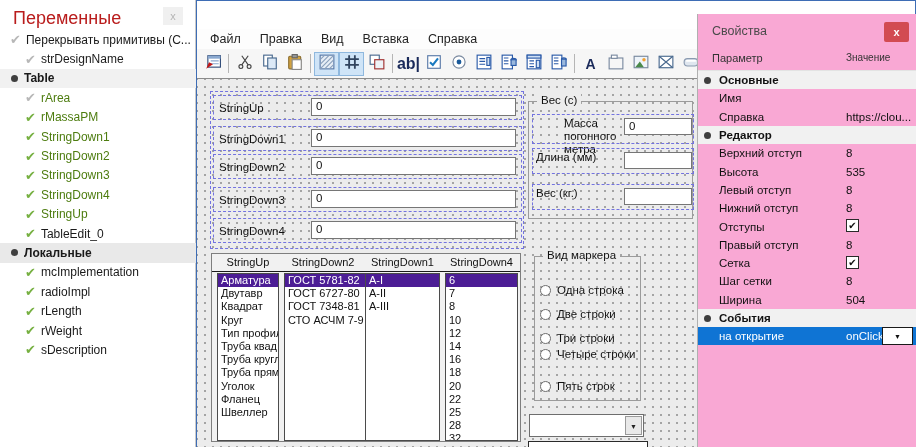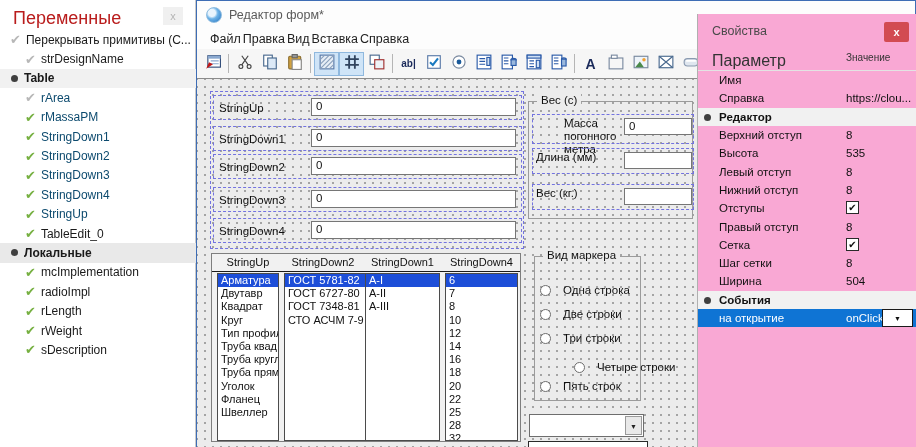--- a/index.html
+++ b/index.html
@@ -13,80 +13,80 @@
   .varpanel-close { position:absolute; right:12px; top:7px; width:20px; height:18px; background:#f0f0f0;
                     color:#b5b5b5; font-size:11px; text-align:center; line-height:18px; }
   .varlist { position:absolute; left:0; top:30px; width:196px; }
   .varrow { height:19.4px; display:flex; align-items:center; font-size:12px; white-space:nowrap; overflow:hidden; }
   .varrow.section { background:#f1f1f1; font-weight:bold; color:#1a1a1a; }
   .varrow.section.hl { background:#e9e9e9; }
   .var-bullet { display:inline-block; width:7px; height:7px; border-radius:50%; background:#3f3f3f; margin:0 6px 0 11px; }
   .var-check { font-family:"DejaVu Sans", sans-serif; font-size:13px; font-weight:bold; margin-right:5px; }
   .var-check.green { color:#76b041; }
   .var-check.gray  { color:#b7b7b7; }
-  .varrow .lbl.gray { color:#0c4a6e; }
+  .varrow .lbl.gray { color:#4d7c0f; }
   .varrow .lbl.black{ color:#1a1a1a; }
   .ind1 { padding-left:10px; } .ind2 { padding-left:25px; }
 
   
   .editor { position:absolute; left:196px; top:0; width:720px; height:447px; background:#fff;
             border:1px solid #3e6db5; z-index:0; }
   .titlebar { position:absolute; left:0; top:0; width:100%; height:28px; background:#fdfdfd; display:flex; align-items:center; }
   .app-icon { width:16px; height:16px; border-radius:50%; margin:0 7px 0 9px;
               background:radial-gradient(circle at 35% 35%, #e8f4fd 28%, #6db3e8 46%, #2f7cc4 90%); border:1px solid #8fbce0; }
   .titletext { font-size:12.5px; color:#5a5a5a; }
   .menubar { position:absolute; left:0; top:28px; width:100%; height:20px; background:#fdfdfd;
-             display:flex; align-items:center; gap:2px; padding-left:13px; }
+             display:flex; align-items:center; gap:19px; padding-left:13px; }
   .menu-item { font-size:12.5px; color:#222; }
   .toolbar { position:absolute; left:0; top:48px; width:100%; height:30px; background:#f6f6f6;
              border-bottom:1px solid #8b8b8b; display:flex; align-items:center; padding-left:3px; }
   .tb { width:25px; height:24px; border:1px solid transparent; display:flex; align-items:center;
         justify-content:center; background:transparent; font-family:"Liberation Sans",sans-serif; }
   .tb.pressed { background:#cfe4f7; border-color:#8fb8de; }
   .tbsep { width:1px; height:19px; background:#b5b5b5; margin:0 3px; }
-  .tbtxt { font-size:10px; font-weight:bold; color:#1a2a5a; }
+  .tbtxt { font-size:16px; font-weight:bold; color:#1a2a5a; }
 
   
   .formarea { position:absolute; left:0; top:78px; width:718px; height:368px; overflow:hidden;
               background-color:#ececec;
               background-image:radial-gradient(circle, #a4a4a4 0.8px, transparent 0.95px);
               background-size:8px 8px; background-position:4px 4px; }
   .dashed { border:1px dashed #7373e0; position:absolute; }
   .inputbox { position:absolute; background:#fff; border:1px solid #767676; font-size:11.5px;
               padding:1px 0 0 4px; color:#111; overflow:hidden; }
   .flabel { position:absolute; font-size:11.5px; color:#111; line-height:13px; }
   .groupbox { position:absolute; border:1px solid #9b9b9b; }
   .grouptitle { position:absolute; top:-8px; left:8px; background:#ececec; padding:0 4px; font-size:11.5px; color:#111; }
 
   .tablectl { position:absolute; left:14px; top:174px; width:310px; height:189px; background:#f1f1f1; border:1px solid #7e7e7e; }
   .thead { position:absolute; top:2px; height:14px; font-size:11px; color:#111; text-align:center; }
   .tline { position:absolute; left:0; top:17px; width:100%; height:1px; background:#1a1a1a; }
   .lbox { position:absolute; top:19px; height:168px; background:#fff; border:1px solid #4b4b4b; overflow:hidden; }
   .litem { height:13.2px; font-size:11px; line-height:13.2px; padding-left:3px; white-space:nowrap; overflow:hidden; color:#111; }
-  .litem.sel { background:#1d4ed8; color:#fff; }
-
-  .radiorow { position:absolute; display:flex; align-items:center; gap:12px; }
+  .litem.sel { background:#4c1d95; color:#fff; }
+
+  .radiorow { position:absolute; display:flex; align-items:center; gap:6px; }
   .radiocircle { width:11px; height:11px; border-radius:50%; border:1px solid #6e6e6e; background:#fff; }
   .radiolbl { font-size:11.5px; color:#111; }
 
   .combo { position:absolute; left:332px; top:335px; width:115px; height:23px; background:#fff; border:1px solid #6e6e6e; }
   .combo-btn { position:absolute; right:1px; top:1px; width:17px; height:19px; background:#e9e9e9;
                border:1px solid #9a9a9a; font-size:7px; color:#222; text-align:center; line-height:19px; }
   .bottombox { position:absolute; left:331px; top:362px; width:120px; height:40px; background:#fff; border:1px solid #2a2a2a; }
   .formshadow { position:absolute; right:0; top:0; width:10px; height:100%;
                 background:linear-gradient(to right, rgba(0,0,0,0), rgba(0,0,0,0.14)); }
 
   
   .props { position:absolute; left:697px; top:0; width:219px; height:447px; background:#f9a8d4;
            border-left:1px solid #b0b0b0; z-index:2;margin-top:14px; }
   .props-title { position:absolute; left:14px; top:10px; font-size:12.5px; color:#4a4a4a; }
   .props-close { position:absolute; right:7px; top:8px; width:25px; height:20px; background:#d24b52;
                  border-radius:2px; color:#fff; font-size:11px; font-weight:bold; text-align:center; line-height:20px; }
   .props-head { position:absolute; left:0; top:38px; width:100%; height:19px; border-bottom:1px solid #e3e3e3; }
-  .ph-param { position:absolute; left:14px; font-size:16px; color:#333; }
+  .ph-param { position:absolute; left:14px; font-size:11px; color:#333; }
   .ph-value { position:absolute; left:148px; font-size:10px; color:#333; }
   .props-rows { position:absolute; left:0; top:57px; width:100%; }
   .prow { height:18.3px; position:relative; font-size:11.5px; display:flex; align-items:center; }
   .prow.section { background:#f1f1f1; font-weight:bold; }
   .prow .p-bullet { width:7px; height:7px; border-radius:50%; background:#3f3f3f; position:absolute; left:6px; top:6px; }
   .prow .p-label { position:absolute; left:21px; color:#111; white-space:nowrap; }
   .prow .p-value { position:absolute; left:148px; color:#111; white-space:nowrap; overflow:hidden; max-width:66px; }
   .prow.selected { background:#0f74d4; }
   .prow.selected .p-label, .prow.selected .p-value { color:#fff; }
   .propcheck { position:absolute; left:148px; top:2px; width:13px; height:13px; background:#fff; border:1px solid #2a2a2a;
@@ -166,24 +166,20 @@
         <span class="lbl black">rWeight</span>
       </div>
       <div class="varrow ind2">
         <span class="var-check green">✔</span>
         <span class="lbl black">sDescription</span>
       </div>
     </div>
 </div>
 
 <div class="editor">
-  <div class="titlebar">
-    <span class="app-icon"></span>
-    <span class="titletext">Редактор форм*</span>
-  </div>
   <div class="menubar">
       <span class="menu-item">Файл</span>
       <span class="menu-item">Правка</span>
       <span class="menu-item">Вид</span>
       <span class="menu-item">Вставка</span>
       <span class="menu-item">Справка</span>
     </div>
   <div class="toolbar">
       <button class="tb">
         <span><svg width="16" height="16" viewBox="0 0 14 14">
@@ -419,21 +415,21 @@
           <span class="radiolbl">Одна строка</span>
         </div>
         <div class="radiorow" style="left: 343px; top: 229px;">
           <span class="radiocircle"></span>
           <span class="radiolbl">Две строки</span>
         </div>
         <div class="radiorow" style="left: 343px; top: 253px;">
           <span class="radiocircle"></span>
           <span class="radiolbl">Три строки</span>
         </div>
-        <div class="radiorow" style="left: 343px; top: 282px; margin-left: 34px;">
+        <div class="radiorow" style="left: 343px; top: 269px;">
           <span class="radiocircle"></span>
           <span class="radiolbl">Четыре строки</span>
         </div>
         <div class="radiorow" style="left: 343px; top: 301px;">
           <span class="radiocircle"></span>
           <span class="radiolbl">Пять строк</span>
         </div>
       </div>
 
     <div class="combo">
@@ -446,20 +442,24 @@
 </div>
 
 <div class="props">
   <div class="props-title">Свойства</div>
   <div class="props-close">x</div>
   <div class="props-head">
     <span class="ph-param">Параметр</span>
     <span class="ph-value">Значение</span>
   </div>
   <div class="props-rows" id="prop-rows">
+      <div class="prow section">
+        <span class="p-bullet"></span>
+        <span class="p-label">Основные</span>
+      </div>
       <div class="prow">
         <span class="p-label">Имя</span>
         <span class="p-value"></span>
       </div>
       <div class="prow">
         <span class="p-label">Справка</span>
         <span class="p-value">https://clou...</span>
       </div>
       <div class="prow section">
         <span class="p-bullet"></span>

